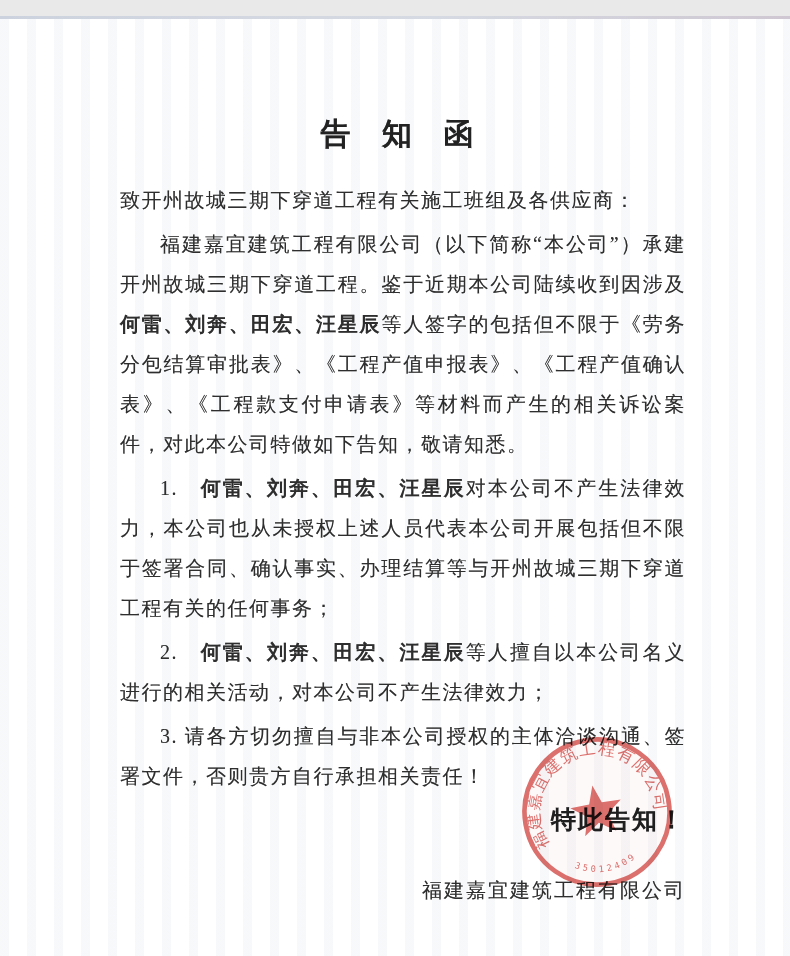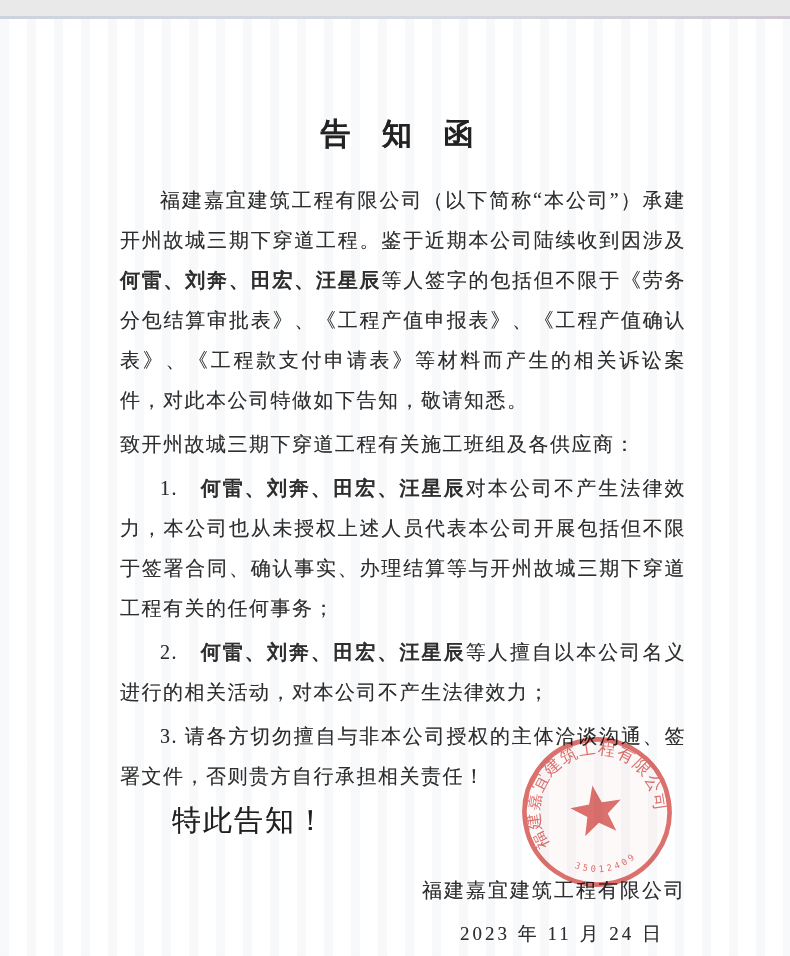--- a/index.html
+++ b/index.html
@@ -42,26 +42,27 @@
     text-align: justify;
     letter-spacing: 1.5px;
     text-shadow: 0 0 0.5px rgba(0,0,0,0.35);
   }
   .para.indent { text-indent: 2em; }
   .para + .para { margin-top: 4px; }
   .para:first-child { margin-top: 0; }
   .para .b { font-weight: bold; }
   .closing {
     margin: 6px 0 0 52px;
-    font-size: 29px;
-    font-weight: normal;
+    font-size: 25px;
+    font-weight: bold;
     line-height: 36px;
     letter-spacing: 2px;
     color: #1f1f1f;
     text-shadow: 0 0 0.6px rgba(0,0,0,0.45);
+    text-align: right;
   }
   .signature { margin-top: 30px; text-align: right; }
   .sig-company {
     font-size: 20px;
     line-height: 44px;
     letter-spacing: 2px;
     padding-right: 0px;
     text-shadow: 0 0 0.5px rgba(0,0,0,0.35);
   }
   .sig-date {
@@ -85,32 +86,31 @@
 </head>
 <body>
 
 <div class="page">
   <div class="top-edge"></div>
 
   <div class="content">
     <h1 class="doc-title">告 知 函</h1>
 
     <div>
+        <p class="para"><span>致开州故城三期下穿道工程有关施工班组及各供应商：</span></p>
         <p class="para indent"><span>福建嘉宜建筑工程有限公司（以下简称“本公司”）承建开州故城三期下穿道工程。鉴于近期本公司陆续收到因涉及</span><span class="b">何雷、刘奔、田宏、汪星辰</span><span>等人签字的包括但不限于《劳务分包结算审批表》、《工程产值申报表》、《工程产值确认表》、《工程款支付申请表》等材料而产生的相关诉讼案件，对此本公司特做如下告知，敬请知悉。</span></p>
-        <p class="para"><span>致开州故城三期下穿道工程有关施工班组及各供应商：</span></p>
         <p class="para indent"><span>1.　</span><span class="b">何雷、刘奔、田宏、汪星辰</span><span>对本公司不产生法律效力，本公司也从未授权上述人员代表本公司开展包括但不限于签署合同、确认事实、办理结算等与开州故城三期下穿道工程有关的任何事务；</span></p>
         <p class="para indent"><span>2.　</span><span class="b">何雷、刘奔、田宏、汪星辰</span><span>等人擅自以本公司名义进行的相关活动，对本公司不产生法律效力；</span></p>
         <p class="para indent"><span>3. 请各方切勿擅自与非本公司授权的主体洽谈沟通、签署文件，否则贵方自行承担相关责任！</span></p>
       </div>
 
     <p class="closing">特此告知！</p>
 
     <div class="signature">
       <div class="sig-company">福建嘉宜建筑工程有限公司</div>
-      <div class="sig-date">2023 年 11 月 24 日</div>
     </div>
   </div>
 
   <div class="stamp">
     <svg viewBox="0 0 170 170" xmlns="http://www.w3.org/2000/svg" xmlns:xlink="http://www.w3.org/1999/xlink">
       <defs>
         <path id="arcTop" d="M 34.3 108.7 A 56 56 0 1 1 135.7 108.7" fill="none"></path>
         <path id="arcBottom" d="M 37.5 118.3 A 58 58 0 0 0 132.5 118.3" fill="none"></path>
       </defs>
       <circle cx="85" cy="85" r="70" fill="rgba(230,120,120,0.05)" stroke="#d4504c" stroke-width="4.5"></circle>

